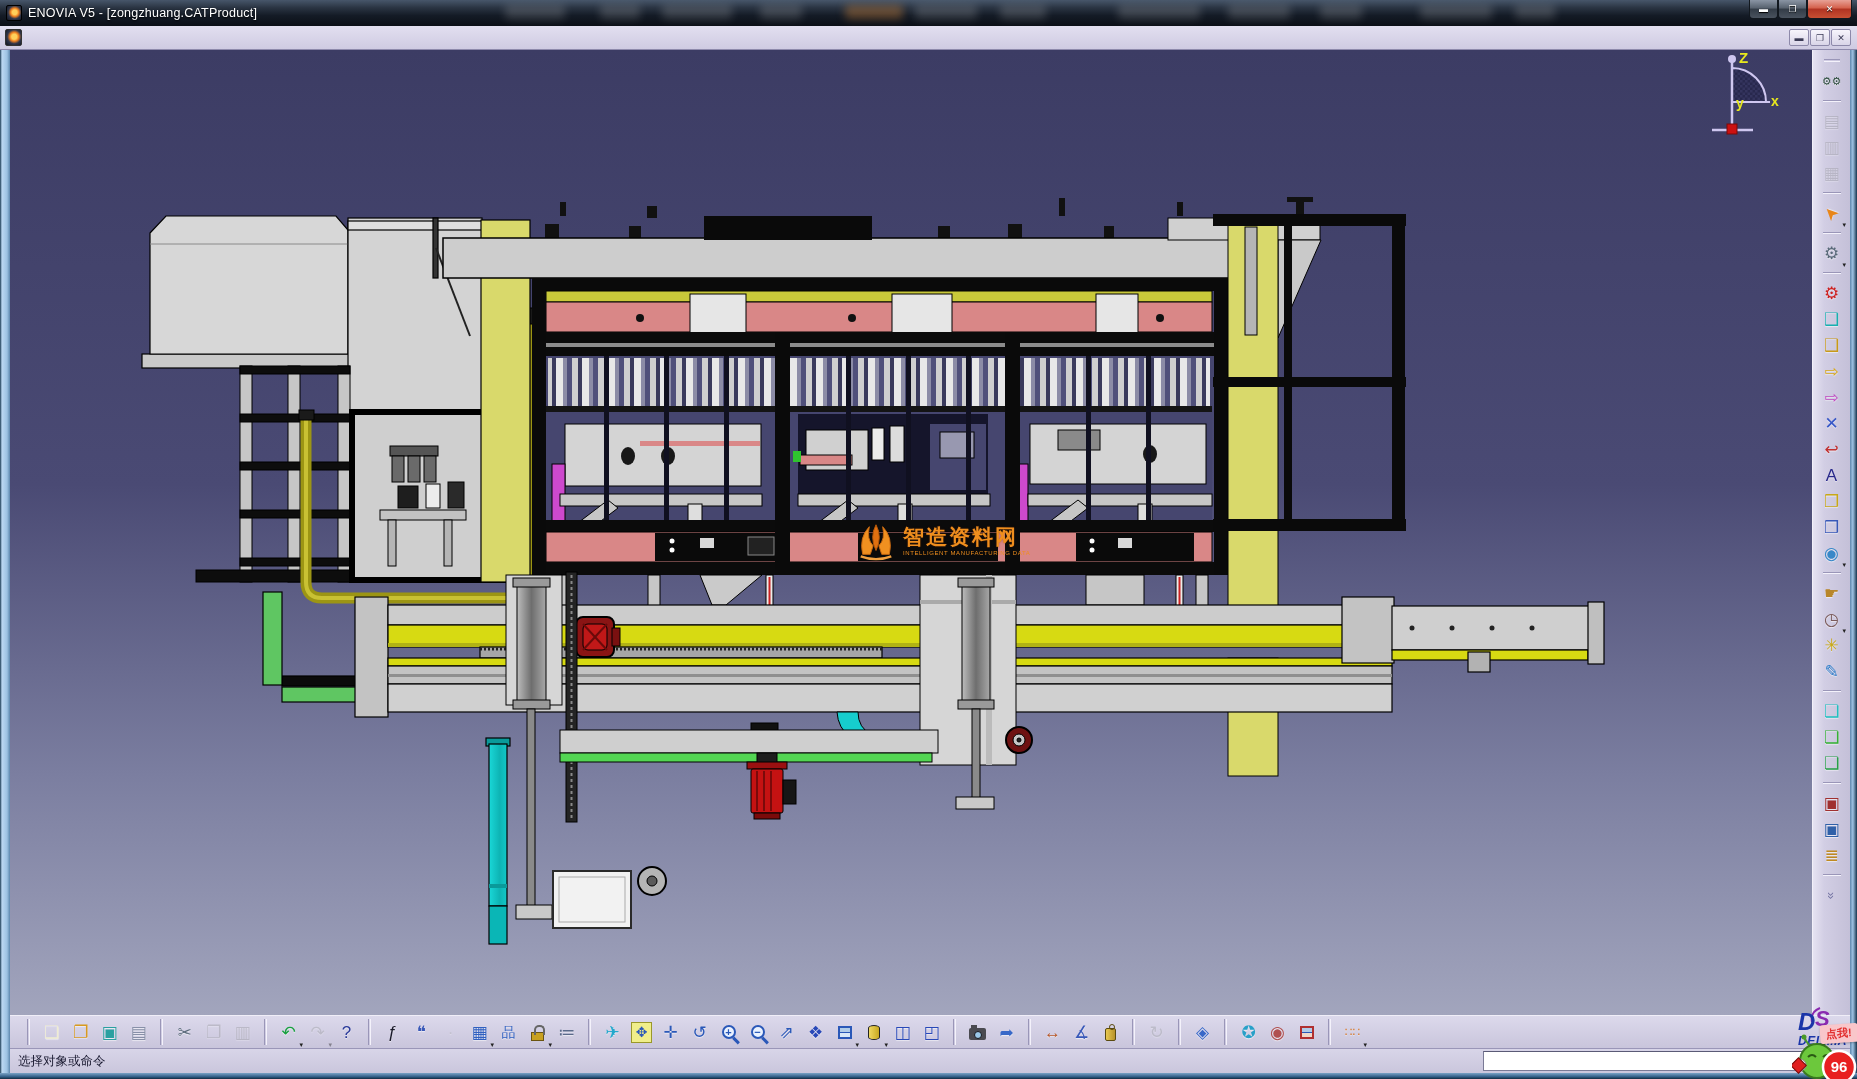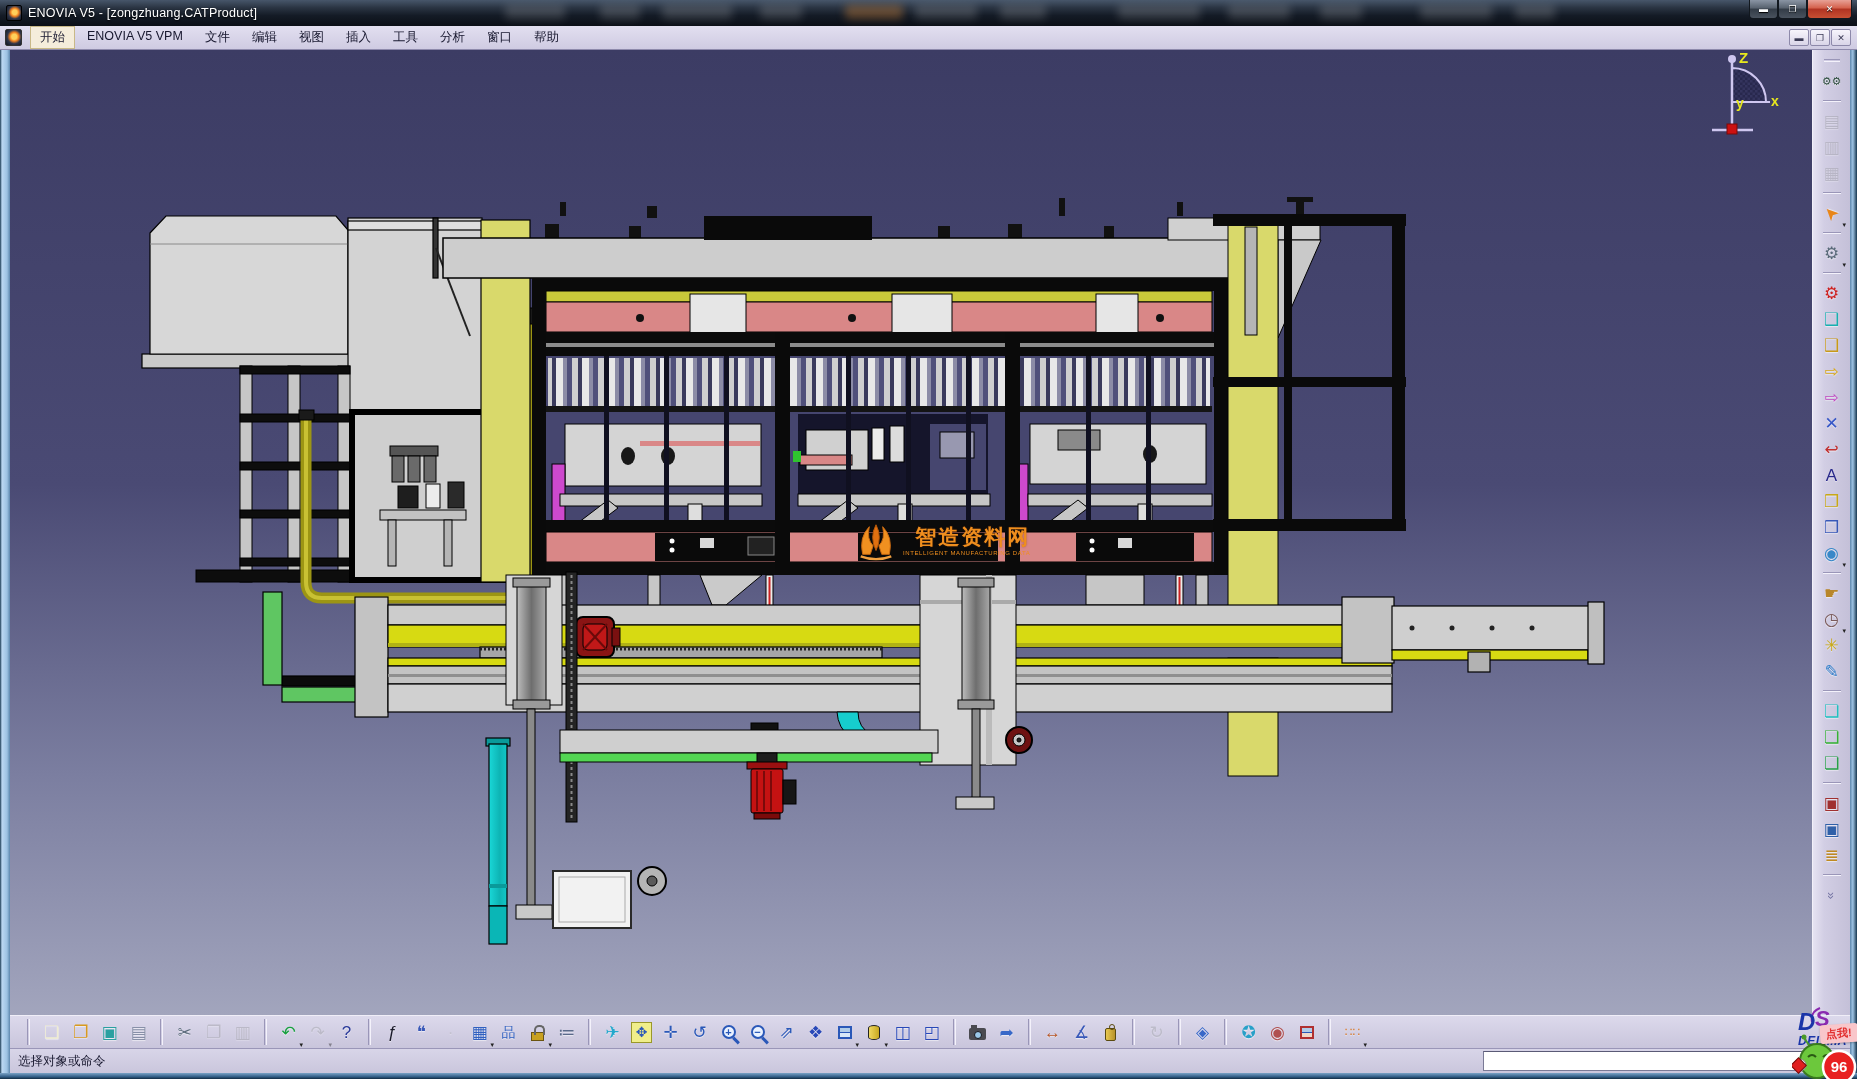--- a/index.html
+++ b/index.html
@@ -48,21 +48,21 @@
     background:linear-gradient(#7ba3c6,#35618a 60%,#122c42);}
 
   
   .viewport{position:absolute;left:10px;top:50px;width:1802px;height:965px;overflow:hidden;}
   .viewport svg{display:block;}
 
   
   .watermark{position:absolute;left:855px;top:520px;display:flex;align-items:center;gap:6px;z-index:20;}
   .wm-texts{display:flex;flex-direction:column;line-height:1;}
   .wm-title{font-size:21px;font-weight:bold;color:#ef8e1e;letter-spacing:2px;
-    text-shadow:0 0 2px rgba(110,40,0,.45);text-align:right;}
+    text-shadow:0 0 2px rgba(110,40,0,.45);}
   .wm-sub{font-size:6px;color:#ef8e1e;letter-spacing:.6px;margin-top:3px;}
 
   
   .rtoolbar{position:absolute;left:1812px;top:50px;width:38px;height:965px;
     background:linear-gradient(90deg,#e6e3f2,#d2cee4 30%,#c4c0d8);
     border-left:1px solid #f2f0f9;display:flex;flex-direction:column;align-items:center;
     padding-top:4px;z-index:30;}
   .rt-grip{width:16px;height:3px;margin:5px 0 6px;border-top:1px solid #9a96b8;border-bottom:1px solid #f4f2fb;}
   .rt-sep{width:18px;height:2px;margin:6px 0;border-top:1px solid #9a96b8;border-bottom:1px solid #f4f2fb;}
   .rt-icon{width:27px;height:26px;display:flex;align-items:center;justify-content:center;
@@ -141,32 +141,20 @@
   <div class="smudge" style="left:1515px;width:40px"></div>
   <div class="winbtns">
     <div class="wbtn min">▬</div>
     <div class="wbtn max">❐</div>
     <div class="wbtn close">✕</div>
   </div>
 </div>
 
 <div class="menubar">
   <div class="menu-appicon"></div>
-  <div style="display:flex" id="menu-items">
-      <div class="menu-item hl">开始</div>
-      <div class="menu-item">ENOVIA V5 VPM</div>
-      <div class="menu-item">文件</div>
-      <div class="menu-item">编辑</div>
-      <div class="menu-item">视图</div>
-      <div class="menu-item">插入</div>
-      <div class="menu-item">工具</div>
-      <div class="menu-item">分析</div>
-      <div class="menu-item">窗口</div>
-      <div class="menu-item">帮助</div>
-    </div>
   <div class="childbtns">
     <div class="cbtn">▬</div>
     <div class="cbtn">❐</div>
     <div class="cbtn">✕</div>
   </div>
 </div>
 
 <div class="frame-l"></div>
 <div class="frame-r"></div>
 <div class="frame-b"></div>

